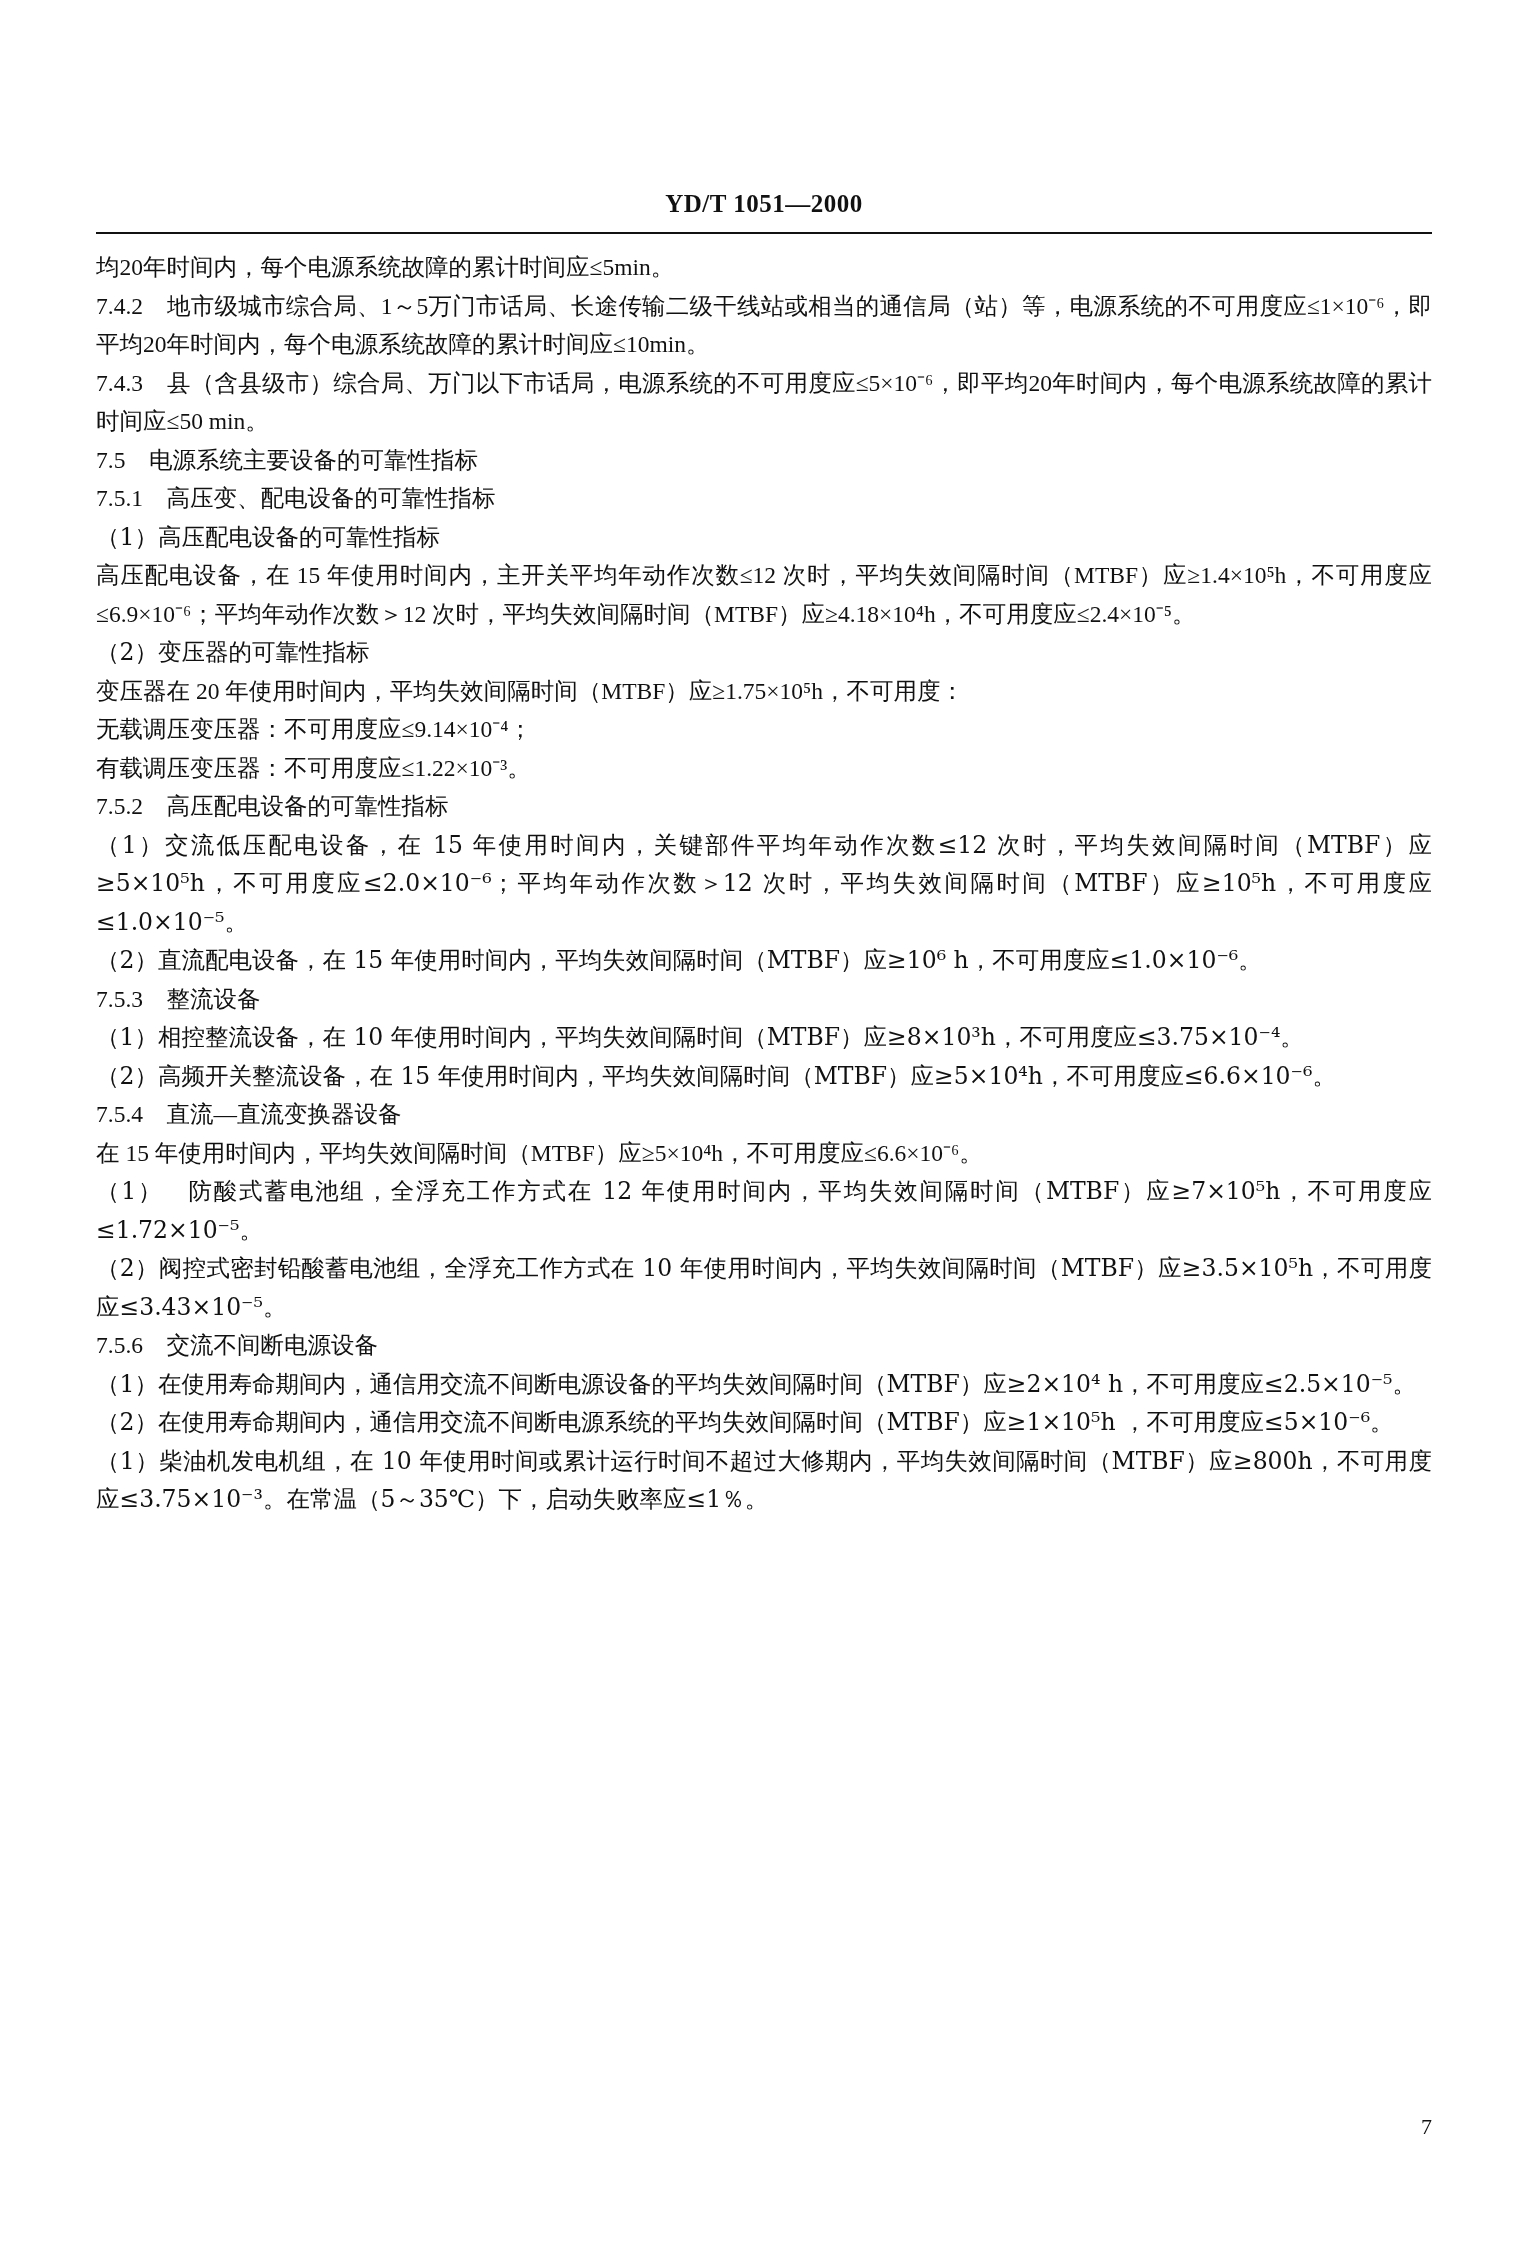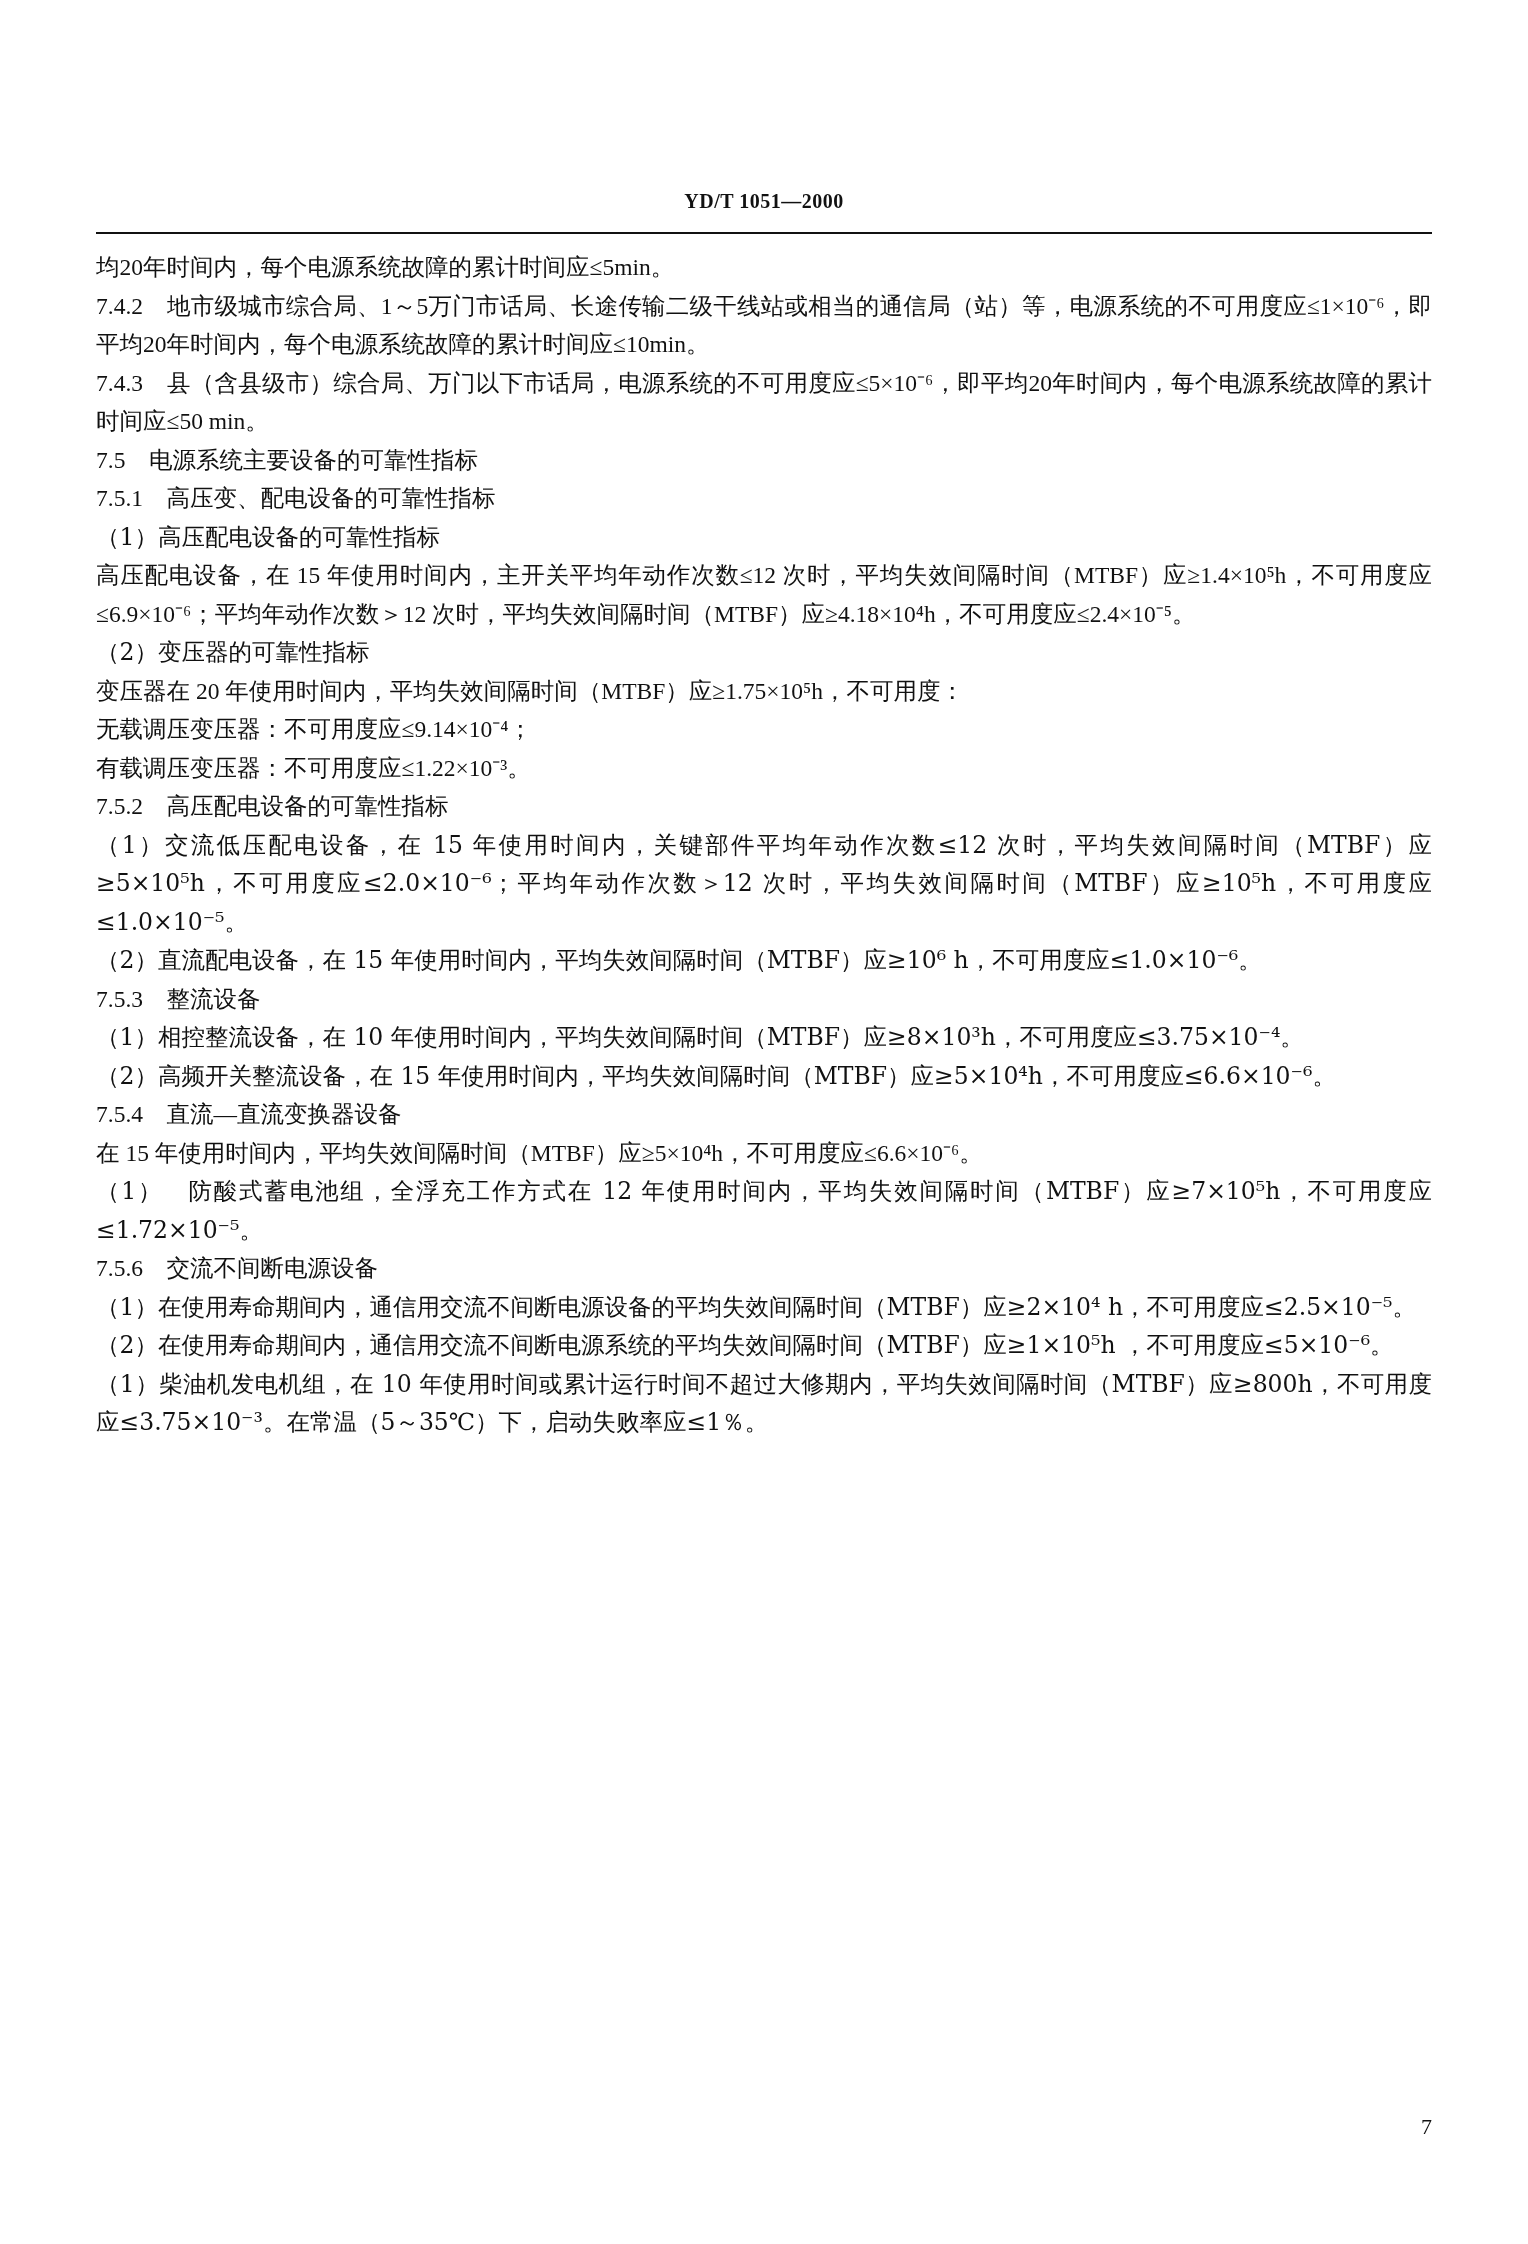--- a/index.html
+++ b/index.html
@@ -16,21 +16,21 @@
     color: #111111;
     box-sizing: border-box;
   }
   .header {
     position: absolute;
     top: 190px;
     left: 96px;
     right: 96px;
     text-align: center;
     font-family: "Liberation Serif", "DejaVu Serif", serif;
-    font-size: 20px;
+    font-size: 25px;
     font-weight: bold;
     letter-spacing: 0.5px;
   }
   .header-rule {
     position: absolute;
     top: 232px;
     left: 96px;
     width: 1336px;
     border-bottom: 2px solid #111111;
   }
@@ -88,20 +88,21 @@
     <p class="sub2">有载调压变压器：不可用度应≤1.22×10⁻³。</p>
     <p class="ind0">7.5.2　高压配电设备的可靠性指标</p>
     <p class="sub">（1）交流低压配电设备，在 15 年使用时间内，关键部件平均年动作次数≤12 次时，平均失效间隔时间（MTBF）应≥5×10⁵h，不可用度应≤2.0×10⁻⁶；平均年动作次数＞12 次时，平均失效间隔时间（MTBF）应≥10⁵h，不可用度应≤1.0×10⁻⁵。</p>
     <p class="sub">（2）直流配电设备，在 15 年使用时间内，平均失效间隔时间（MTBF）应≥10⁶ h，不可用度应≤1.0×10⁻⁶。</p>
     <p class="ind0">7.5.3　整流设备</p>
     <p class="sub">（1）相控整流设备，在 10 年使用时间内，平均失效间隔时间（MTBF）应≥8×10³h，不可用度应≤3.75×10⁻⁴。</p>
     <p class="sub">（2）高频开关整流设备，在 15 年使用时间内，平均失效间隔时间（MTBF）应≥5×10⁴h，不可用度应≤6.6×10⁻⁶。</p>
     <p class="ind0">7.5.4　直流—直流变换器设备</p>
     <p class="sub2">在 15 年使用时间内，平均失效间隔时间（MTBF）应≥5×10⁴h，不可用度应≤6.6×10⁻⁶。</p>
     <p class="sub">（1）　防酸式蓄电池组，全浮充工作方式在 12 年使用时间内，平均失效间隔时间（MTBF）应≥7×10⁵h，不可用度应≤1.72×10⁻⁵。</p>
+    <p class="sub">（2）阀控式密封铅酸蓄电池组，全浮充工作方式在 10 年使用时间内，平均失效间隔时间（MTBF）应≥3.5×10⁵h，不可用度应≤3.43×10⁻⁵。</p>
     <p class="ind0">7.5.6　交流不间断电源设备</p>
     <p class="sub">（1）在使用寿命期间内，通信用交流不间断电源设备的平均失效间隔时间（MTBF）应≥2×10⁴ h，不可用度应≤2.5×10⁻⁵。</p>
     <p class="sub">（2）在使用寿命期间内，通信用交流不间断电源系统的平均失效间隔时间（MTBF）应≥1×10⁵h ，不可用度应≤5×10⁻⁶。</p>
     <p class="sub">（1）柴油机发电机组，在 10 年使用时间或累计运行时间不超过大修期内，平均失效间隔时间（MTBF）应≥800h，不可用度应≤3.75×10⁻³。在常温（5～35℃）下，启动失败率应≤1％。</p>
   </div>
 
   <div class="footer-page">7</div>
 
 </div>
 

